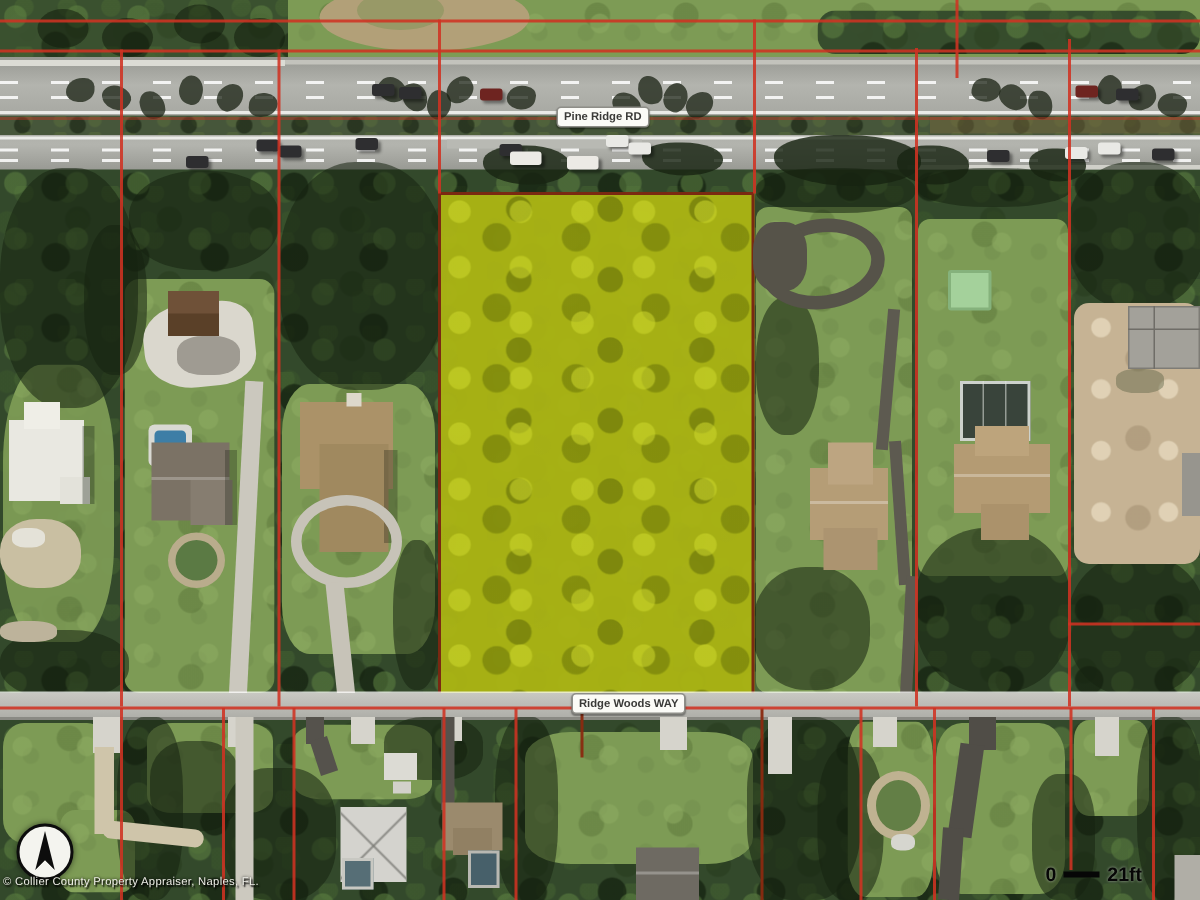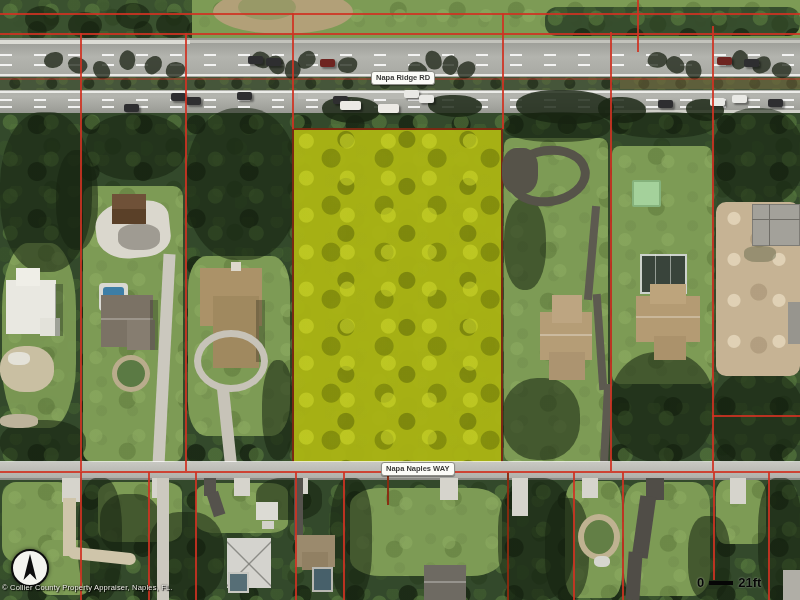--- a/index.html
+++ b/index.html
@@ -67,23 +67,23 @@
   }
   #scalebar{display:flex;align-items:center;font-weight:bold;font-size:13px;color:#060606;text-shadow:0 0 2px rgba(255,255,255,.55);}
   #scalebar .bar{width:24px;height:4px;background:#060606;margin:0 5px;}
   #attribution{font-size:7.5px;color:#efefe8;letter-spacing:.2px;text-shadow:0 0 2px #000,1px 1px 1px #000;white-space:nowrap;}
 </style>
 </head>
 <body>
 
 <div id="map">
 
-  <div class="map-label" style="left:371px;top:71px;">Napa Ridge RD</div>
-
-  <div class="map-label" style="left:381px;top:462px;">Napa Naples WAY</div>
+  <div class="map-label" style="left:371px;top:71px;">Pine Ridge RD</div>
+
+  <div class="map-label" style="left:381px;top:462px;">Ridge Woods WAY</div>
 
   <div class="overlay" id="compass" style="left:11px;top:549px;">
     <svg width="34" height="34" viewBox="0 0 34 34">
       <path d="M17 3 L23.5 29 L17 22.5 L10.5 29 Z" fill="#0d0d0d"></path>
     </svg>
   </div>
 
   <div class="overlay" id="scalebar" style="left:697px;top:575px;">
     <span>0</span>
     <span class="bar"></span>

